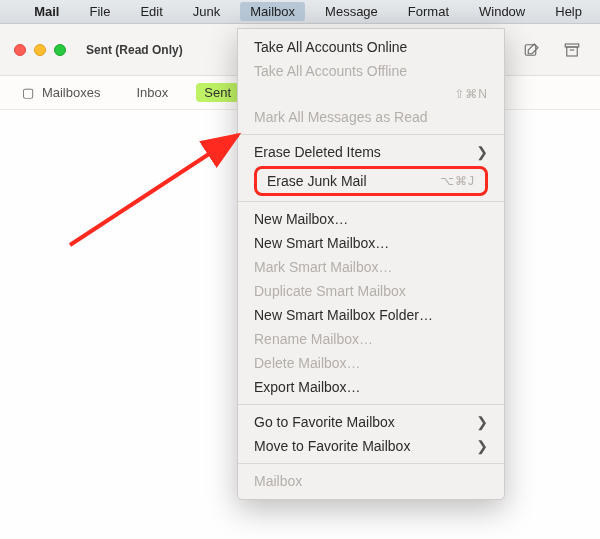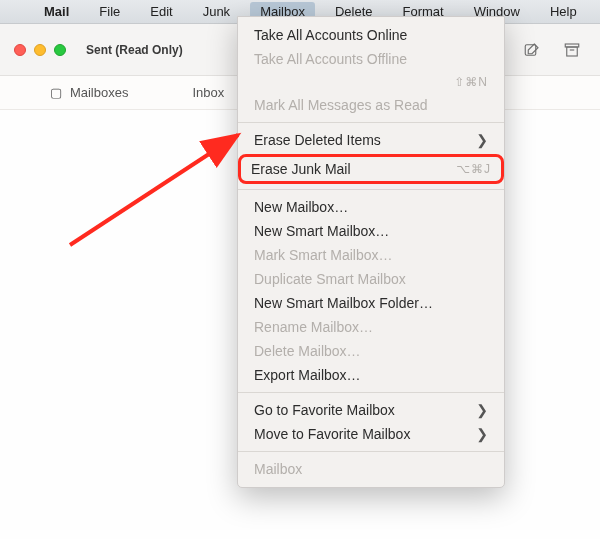--- a/index.html
+++ b/index.html
@@ -13,47 +13,47 @@
   .traffic { display: flex; gap: 8px; }
   .dot { width: 12px; height: 12px; border-radius: 50%; }
   .dot.red { background: #ff5f57; border: 1px solid #e24640; }
   .dot.yellow { background: #febc2e; border: 1px solid #dea023; }
   .dot.green { background: #28c840; border: 1px solid #1fa52f; }
   .wtitle { font-weight: 600; font-size: 12px; margin-left: 8px; flex: 0 0 auto; color: #3a3a3a; }
   .toolbar-spacer { flex: 1; }
   .ticon { width: 28px; height: 28px; display: flex; align-items: center; justify-content: center; color: #6e6e6e; border-radius: 5px; }
   .ticon svg { width: 18px; height: 18px; stroke: #6e6e6e; fill: none; stroke-width: 1.5; }
   .favbar { height: 34px; background: #fdfcfb; border-bottom: 1px solid #ece9e6; display: flex; align-items: center; padding: 0 14px; gap: 20px; font-size: 13px; color: #555; }
-  .favbar .fav { padding: 2px 8px; border-radius: 4px; cursor: default; margin-left: 28px; }
-  .favbar .fav.active { background: #f0abfc; color: #333; }
+  .favbar .fav { padding: 2px 8px; border-radius: 4px; cursor: default; }
+  .favbar .fav.active { background: #bef264; color: #333; }
   .favbar .fav .mbicon { margin-right: 4px; }
   .content { position: relative; height: calc(539px - 24px - 52px - 34px); background: #fefefe; }
   
-  .menu { position: absolute; left: 237px; top: 16px; width: 268px; background: #f3f1ef; border: 1px solid #cfcccb; border-radius: 0 0 5px 5px; box-shadow: 0 10px 30px rgba(0,0,0,0.25); padding: 6px 0; z-index: 10; }
+  .menu { position: absolute; left: 237px; top: 28px; width: 268px; background: #f3f1ef; border: 1px solid #cfcccb; border-radius: 0 0 5px 5px; box-shadow: 0 10px 30px rgba(0,0,0,0.25); padding: 6px 0; z-index: 10; }
   .menu .mrow { display: flex; align-items: center; padding: 4px 16px; font-size: 14px; color: #2c2c2c; cursor: default; position: relative; }
   .menu .mrow.disabled { color: #b3afab; }
   .menu .mrow .sc { margin-left: auto; color: #b3afab; font-size: 12px; letter-spacing: 1px; }
   .menu .mrow .chev { margin-left: auto; color: #555; }
   .menu hr { border: none; border-top: 1px solid #dad7d3; margin: 5px 0; }
-  .menu .highlight-wrap { margin: 2px 0; border: 3px solid #ff2a1f; border-radius: 8px; }
+  .menu .highlight-wrap { margin: 2px 16px; border: 3px solid #ff2a1f; border-radius: 8px; }
   .menu .highlight-wrap .mrow { padding: 4px 10px; }
   
   .arrow { position: absolute; left: 60px; top: 125px; pointer-events: none; z-index: 20; }
 </style>
 </head>
 <body>
 
 <div class="menubar">
   <div class="apple"></div>
   <div class="mitem bold">Mail</div>
   <div class="mitem">File</div>
   <div class="mitem">Edit</div>
   <div class="mitem">Junk</div>
   <div class="mitem active">Mailbox</div>
-  <div class="mitem">Delete</div>
+  <div class="mitem">Message</div>
   <div class="mitem">Format</div>
   <div class="mitem">Window</div>
   <div class="mitem">Help</div>
 </div>
 
 <div class="toolbar">
   <div class="traffic">
     <div class="dot red"></div>
     <div class="dot yellow"></div>
     <div class="dot green"></div>

